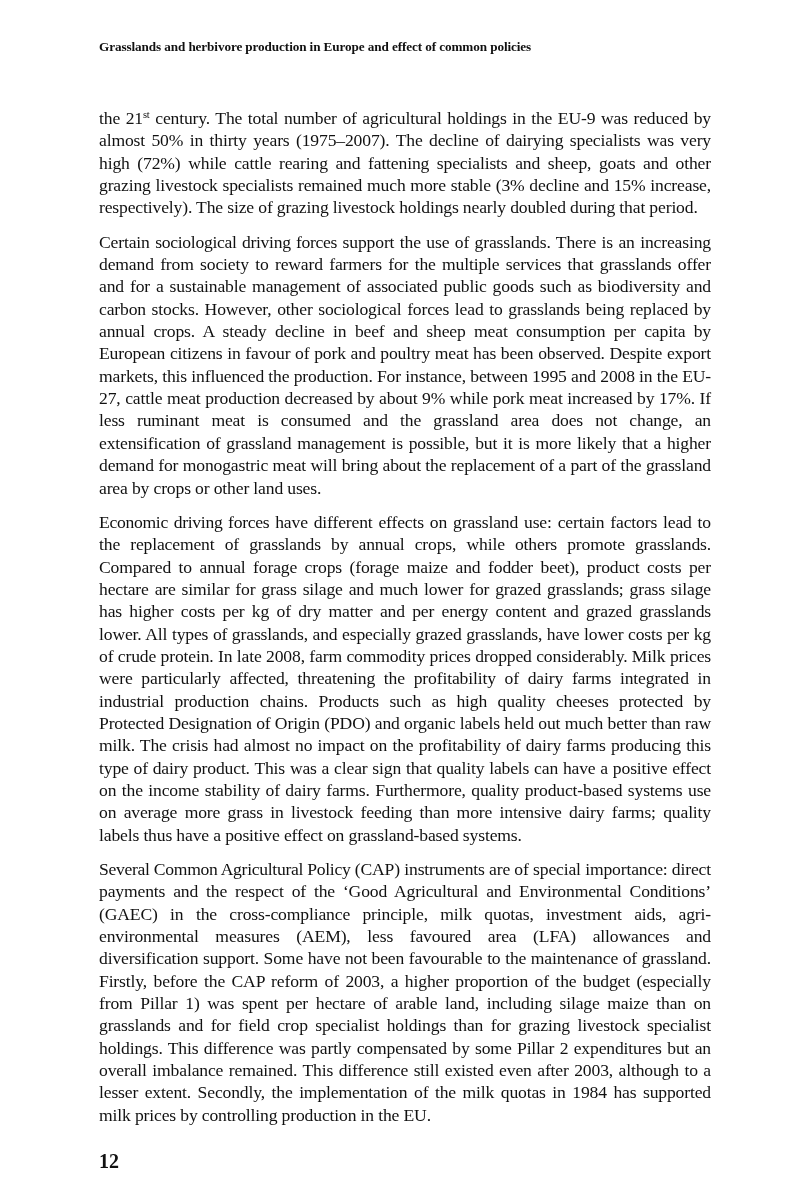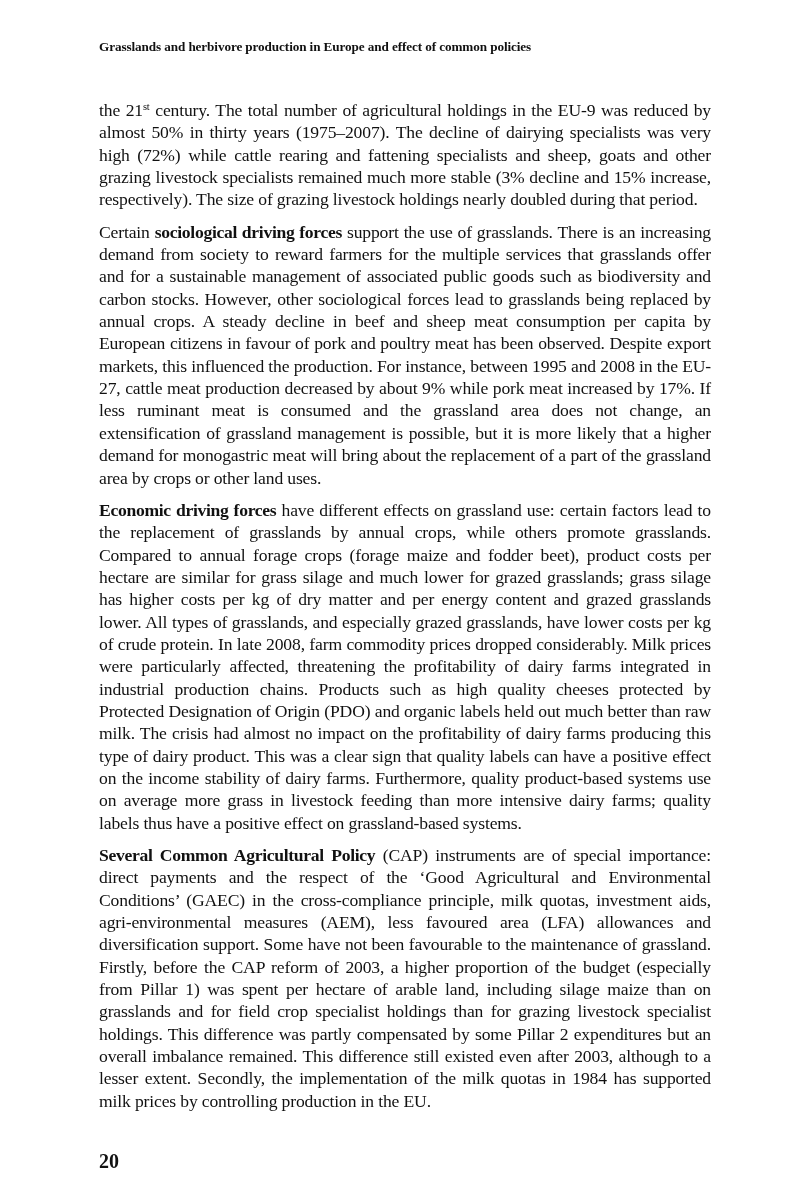--- a/index.html
+++ b/index.html
@@ -26,29 +26,29 @@
       color: #111;
       white-space: nowrap;
     }
     .body-text {
       position: absolute;
       left: 99px;
       top: 95px;
       width: 612px;
     }
     .para {
-      margin: 4px 0 10px 0;
+      margin: 12px 0 10px 0;
       font-size: 17.6px;
       line-height: 22.35px;
       text-align: justify;
       letter-spacing: -0.15px;
       hyphens: manual;
     }
     .para b {
-      font-weight: bold;
+      font-weight: normal;
       letter-spacing: -0.3px;
     }
     sup {
       font-size: 10.5px;
       line-height: 0;
       vertical-align: 6px;
     }
     .page-number {
       position: absolute;
       left: 99px;
@@ -67,13 +67,13 @@
 <div class="body-text">
   <p class="para"><span>the 21</span><sup>st</sup><span> century. The total number of agricultural holdings in the EU-9 was reduced by almost 50% in thirty years (1975–2007). The decline of dairying specialists was very high (72%) while cattle rearing and fattening specialists and sheep, goats and other grazing livestock specialists remained much more stable (3% decline and 15% increase, respectively). The size of grazing livestock holdings nearly doubled during that period.</span></p>
 
   <p class="para"><span>Certain </span><b>sociological driving forces</b><span> support the use of grasslands. There is an increas­ing demand from society to reward farmers for the multiple services that grasslands offer and for a sustainable management of associated public goods such as biodiversity and carbon stocks. However, other sociological forces lead to grasslands being replaced by annual crops. A steady decline in beef and sheep meat consumption per capita by European citizens in favour of pork and poultry meat has been observed. Despite export markets, this influenced the production. For instance, between 1995 and 2008 in the EU-27, cattle meat production decreased by about 9% while pork meat increased by 17%. If less ruminant meat is consumed and the grassland area does not change, an extensification of grassland management is possible, but it is more likely that a higher demand for monogastric meat will bring about the replacement of a part of the grassland area by crops or other land uses.</span></p>
 
   <p class="para"><b>Economic driving forces</b><span> have different effects on grassland use: certain factors lead to the replacement of grasslands by annual crops, while others promote grasslands. Compared to annual forage crops (forage maize and fodder beet), product costs per hectare are similar for grass silage and much lower for grazed grasslands; grass silage has higher costs per kg of dry matter and per energy content and grazed grasslands lower. All types of grasslands, and especially grazed grasslands, have lower costs per kg of crude protein. In late 2008, farm commodity prices dropped considerably. Milk prices were particularly affected, threatening the profitability of dairy farms integrated in industrial production chains. Products such as high quality cheeses protected by Protected Designation of Origin (PDO) and organic labels held out much better than raw milk. The crisis had almost no impact on the profitability of dairy farms producing this type of dairy product. This was a clear sign that quality labels can have a positive effect on the income stability of dairy farms. Furthermore, quality product-based systems use on average more grass in livestock feeding than more intensive dairy farms; quality labels thus have a positive effect on grassland-based systems.</span></p>
 
   <p class="para"><b>Several Common Agricultural Policy</b><span> (CAP) instruments are of special importance: direct payments and the respect of the ‘Good Agricultural and Environmental Conditions’ (GAEC) in the cross-compliance principle, milk quotas, investment aids, agri-environmental measures (AEM), less favoured area (LFA) allowances and diversification support. Some have not been favourable to the maintenance of grassland. Firstly, before the CAP reform of 2003, a higher proportion of the budget (especially from Pillar 1) was spent per hectare of arable land, including silage maize than on grasslands and for field crop specialist holdings than for grazing livestock specialist holdings. This difference was partly compensated by some Pillar 2 expenditures but an overall imbalance remained. This difference still existed even after 2003, although to a lesser extent. Secondly, the implementation of the milk quotas in 1984 has supported milk prices by controlling production in the EU.</span></p>
 </div>
 
-<div class="page-number">20</div>
+<div class="page-number">12</div>
 
 </body></html>

